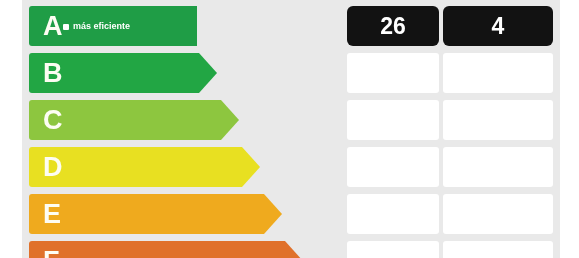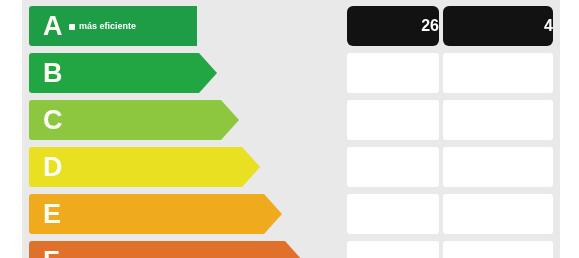--- a/index.html
+++ b/index.html
@@ -60,21 +60,20 @@
     font-weight: bold;
     line-height: 1;
     margin-left: 14px;
     letter-spacing: 0.5px;
     user-select: none;
   }
   .band-caption {
     color: #ffffff;
     font-size: 9px;
     font-weight: bold;
-    margin-left: 6px;
     white-space: nowrap;
   }
   .caption-chip {
     display: inline-block;
     width: 6px;
     height: 6px;
     background: #ffffff;
     margin-right: 4px;
     border-radius: 1px;
     vertical-align: middle;
@@ -93,22 +92,22 @@
   
   .badge {
     position: absolute;
     top: 0;
     height: 40px;
     background: #121212;
     border-radius: 6px;
     color: #ffffff;
     display: flex;
     align-items: center;
-    justify-content: flex-end;
-    font-size: 16px;
+    justify-content: center;
+    font-size: 23px;
     font-weight: bold;
     box-sizing: border-box;
   }
 
   
   .band-a {
     border-radius: 3px 0 0 3px;
   }
 </style>
 </head>

